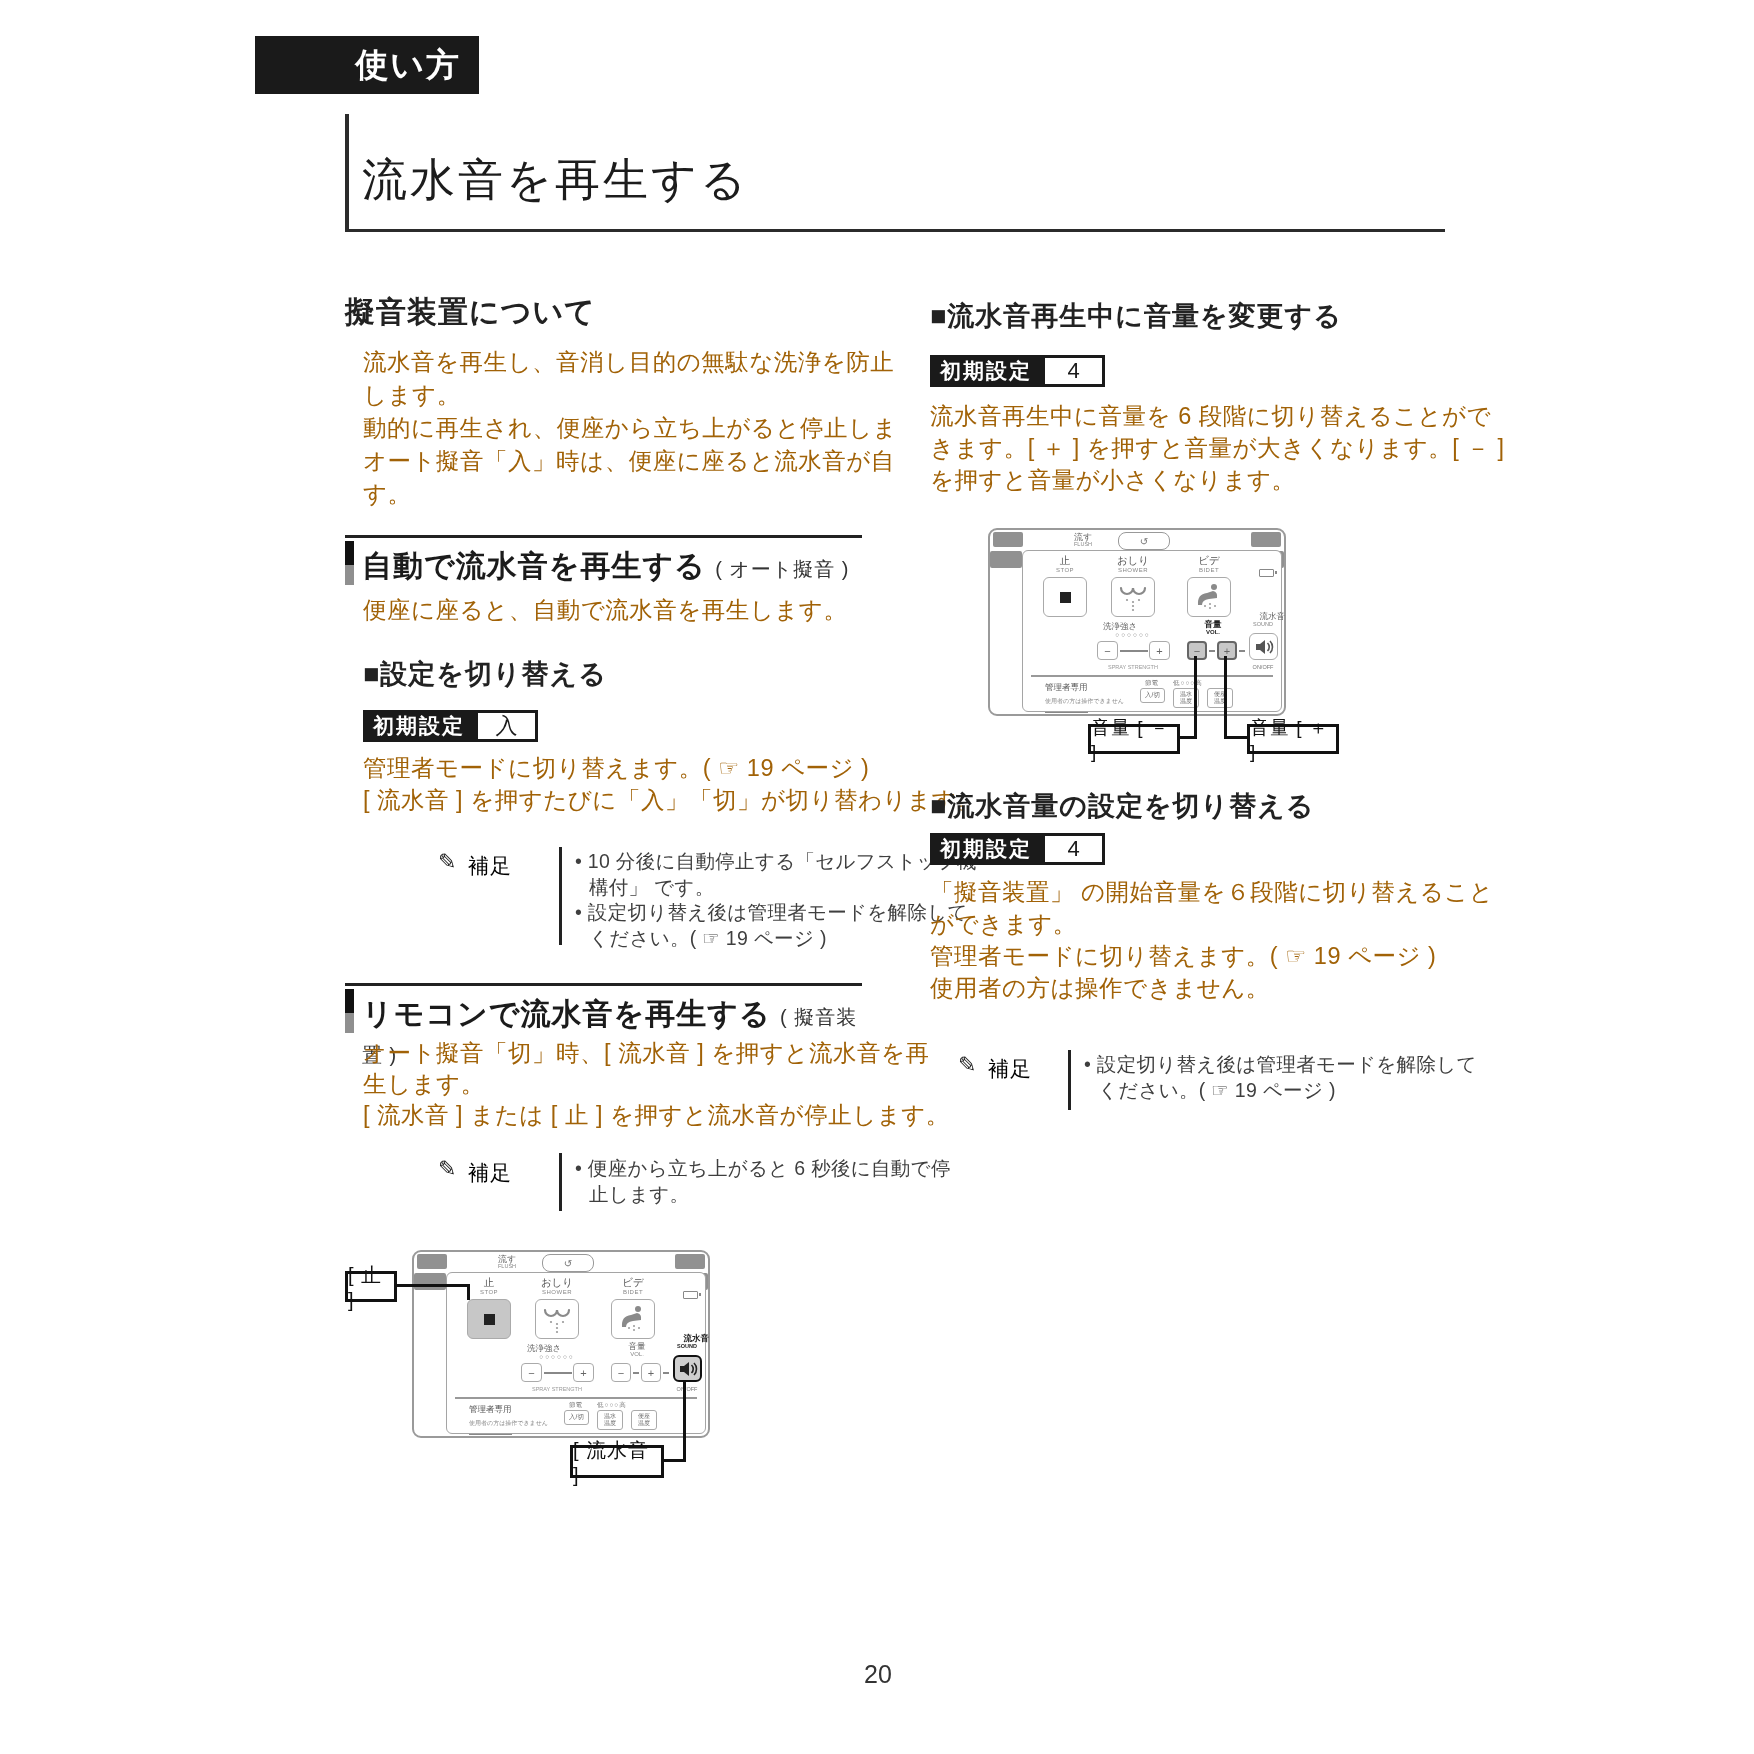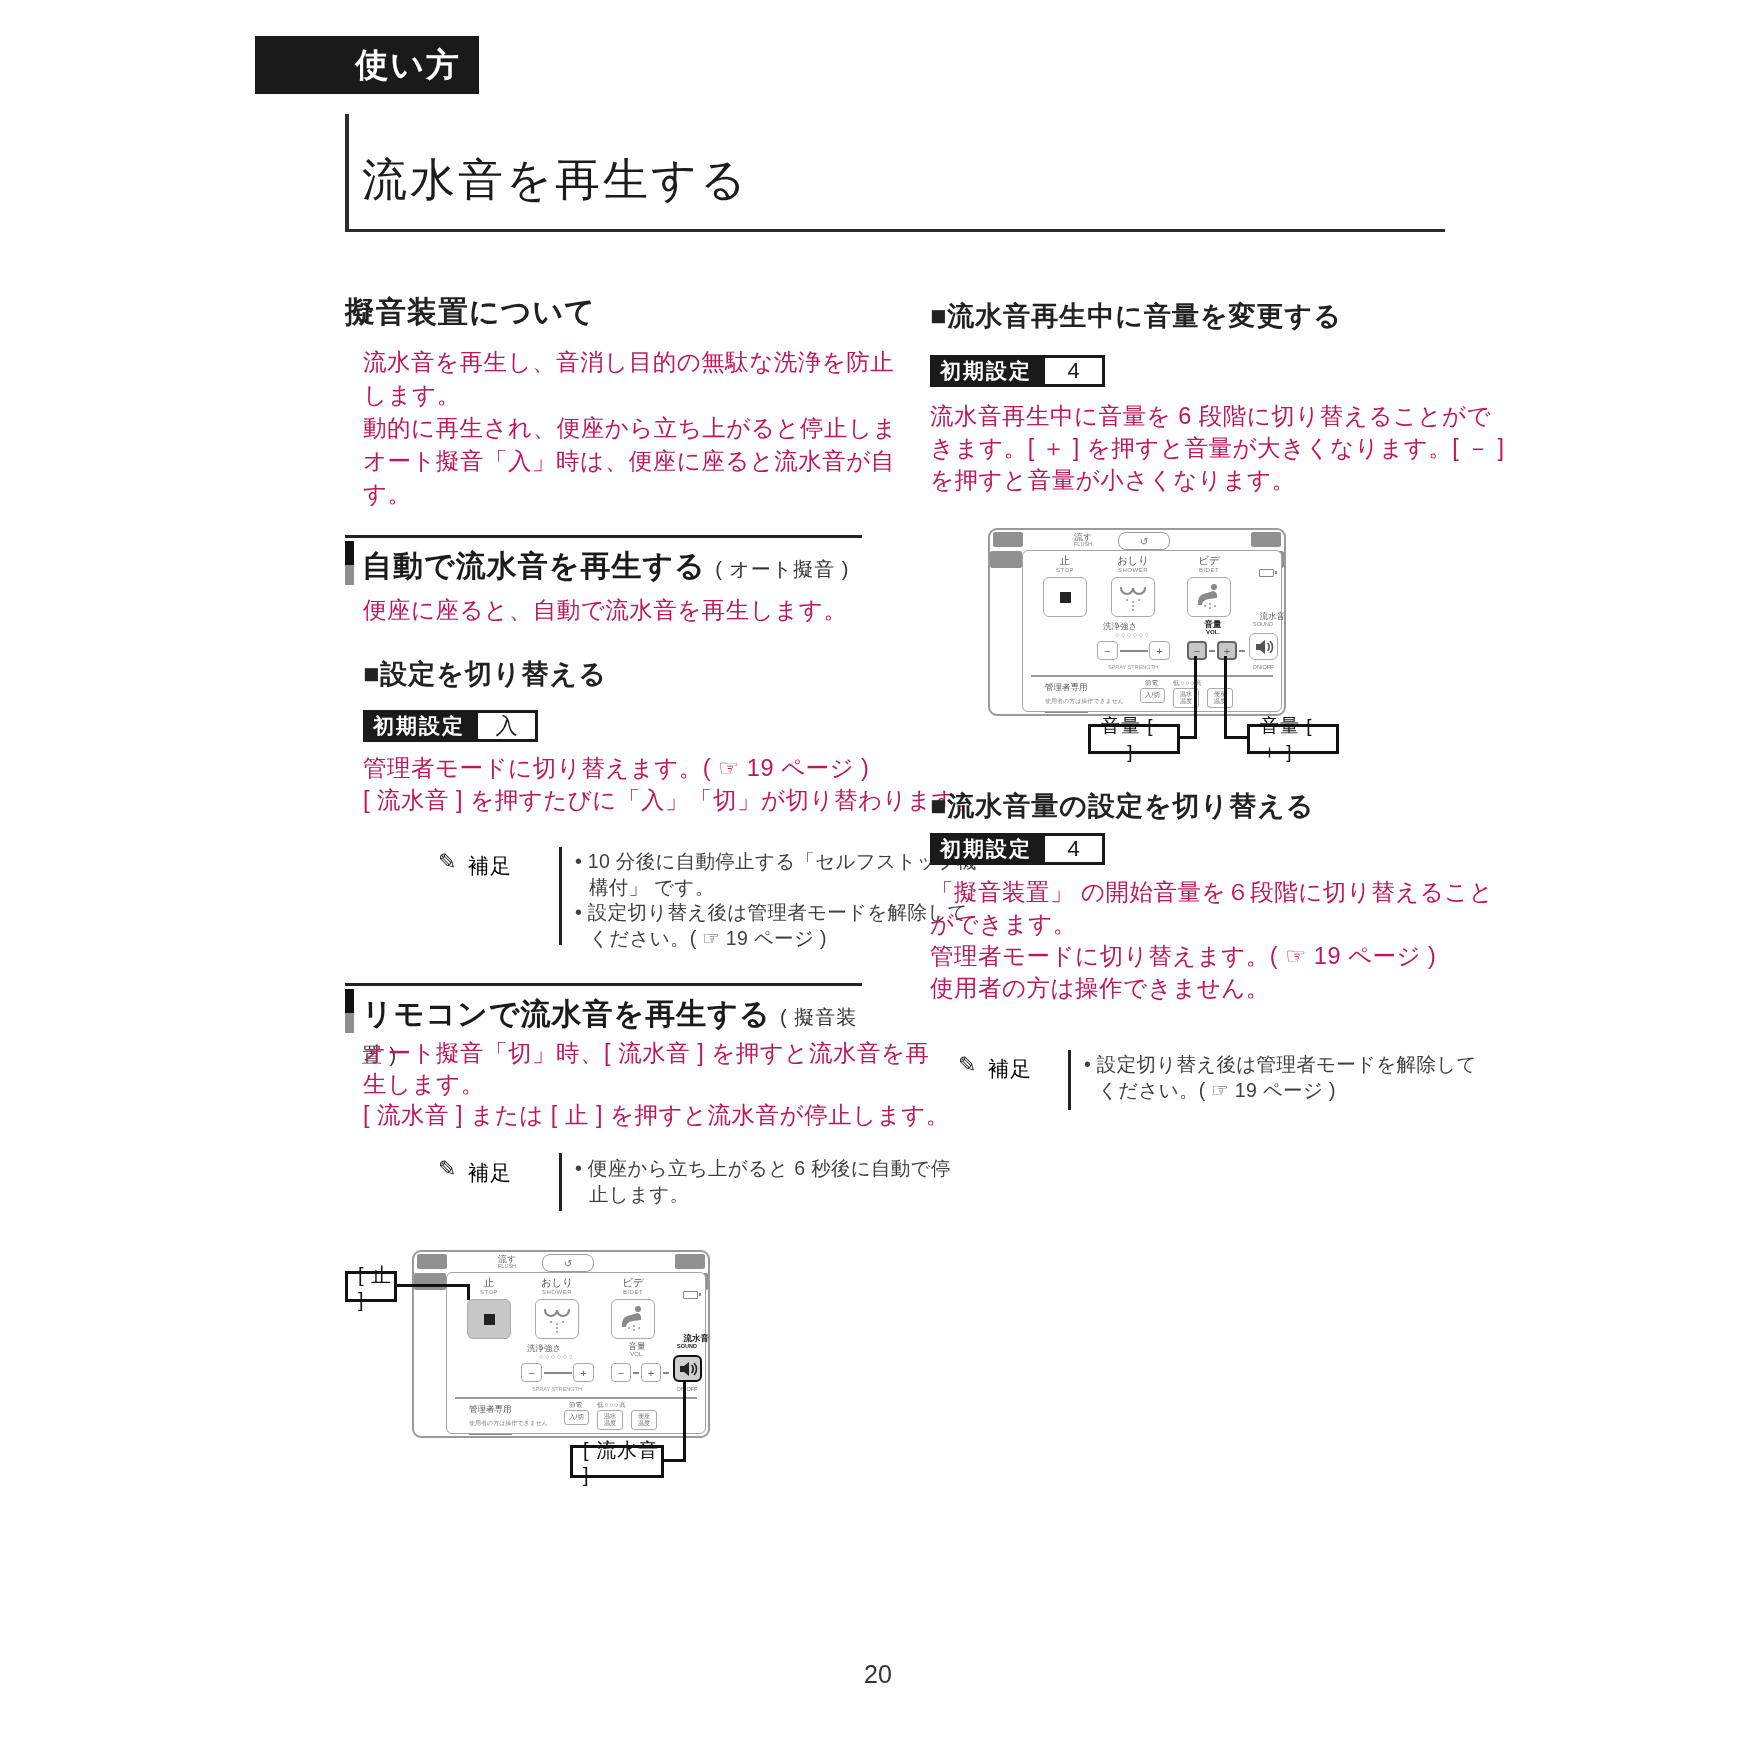--- a/index.html
+++ b/index.html
@@ -10,21 +10,21 @@
   .usage-tag{left:255px;top:36px;width:224px;height:58px;background:#1a1a1a;color:#fff;
     font-size:33px;font-weight:bold;display:flex;align-items:center;justify-content:flex-end;
     padding-right:18px;box-sizing:border-box;letter-spacing:2px;}
   .title-vbar{left:345px;top:114px;width:4px;height:116px;background:#2b2b2b;}
   .page-title{left:362px;top:150px;font-size:45px;color:#1c1c1c;letter-spacing:3px;}
   .title-rule{left:345px;top:229px;width:1100px;height:3px;background:#2b2b2b;}
 
   
   .h-plain{font-size:30px;font-weight:bold;color:#222;letter-spacing:1px;}
   .h-square{font-size:27px;font-weight:bold;color:#222;letter-spacing:1px;}
-  .body-text{font-size:23.5px;color:#be185d;line-height:33px;letter-spacing:0.5px;}
+  .body-text{font-size:23.5px;color:#a16207;line-height:33px;letter-spacing:0.5px;}
 
   .section-bar{border-top:3px solid #222;padding-top:8px;width:517px;}
   .section-marker{position:absolute;left:0;top:3px;width:9px;height:44px;
     background:linear-gradient(#111 0 55%, #8f8f8f 55% 100%);}
   .section-title{padding-left:17px;font-size:30px;font-weight:bold;color:#1b1b1b;letter-spacing:1px;}
   .section-suffix{font-size:20px;font-weight:normal;color:#333;}
 
   .badge{display:flex;height:32px;}
   .badge-label{background:#1a1a1a;color:#fff;font-size:21px;font-weight:bold;width:112px;
     text-align:center;line-height:32px;letter-spacing:2px;}
@@ -32,21 +32,21 @@
     text-align:center;line-height:26px;color:#1a1a1a;background:#fff;}
 
   .note-pencil{font-size:22px;color:#222;}
   .note-label{font-size:21px;color:#000000;letter-spacing:1px;}
   .note-vbar{width:3px;background:#222;}
   .note-text{font-size:19.5px;line-height:25.5px;color:#3f3f3f;letter-spacing:0.3px;}
   .note-cont{padding-left:14px;}
 
   
   .callout{border:3px solid #111;color:#111;background:#fff;display:flex;align-items:center;
-    justify-content:center;font-size:20px;box-sizing:border-box;letter-spacing:1px;padding-left:10px;}
+    justify-content:center;font-size:20px;box-sizing:border-box;letter-spacing:1px;}
   .conn{background:#111;}
 
   
   .remote{width:298px;height:188px;color:#555;}
   .r-outer{position:absolute;left:0;top:0;right:0;bottom:0;border:2px solid #9a9a9a;border-radius:9px;background:#fff;}
   .r-tab{position:absolute;background:#919191;border-radius:2px;}
   .t-tl{left:5px;top:4px;width:30px;height:15px}.t-tr{right:5px;top:4px;width:30px;height:15px}
   .t-ml{left:2px;top:23px;width:32px;height:17px}.t-mr{right:2px;top:23px;width:32px;height:17px}
   .r-flush-jp{position:absolute;left:86px;top:3px;font-size:9px;color:#666;}
   .r-flush-en{position:absolute;left:86px;top:13px;font-size:5.5px;color:#888;}

